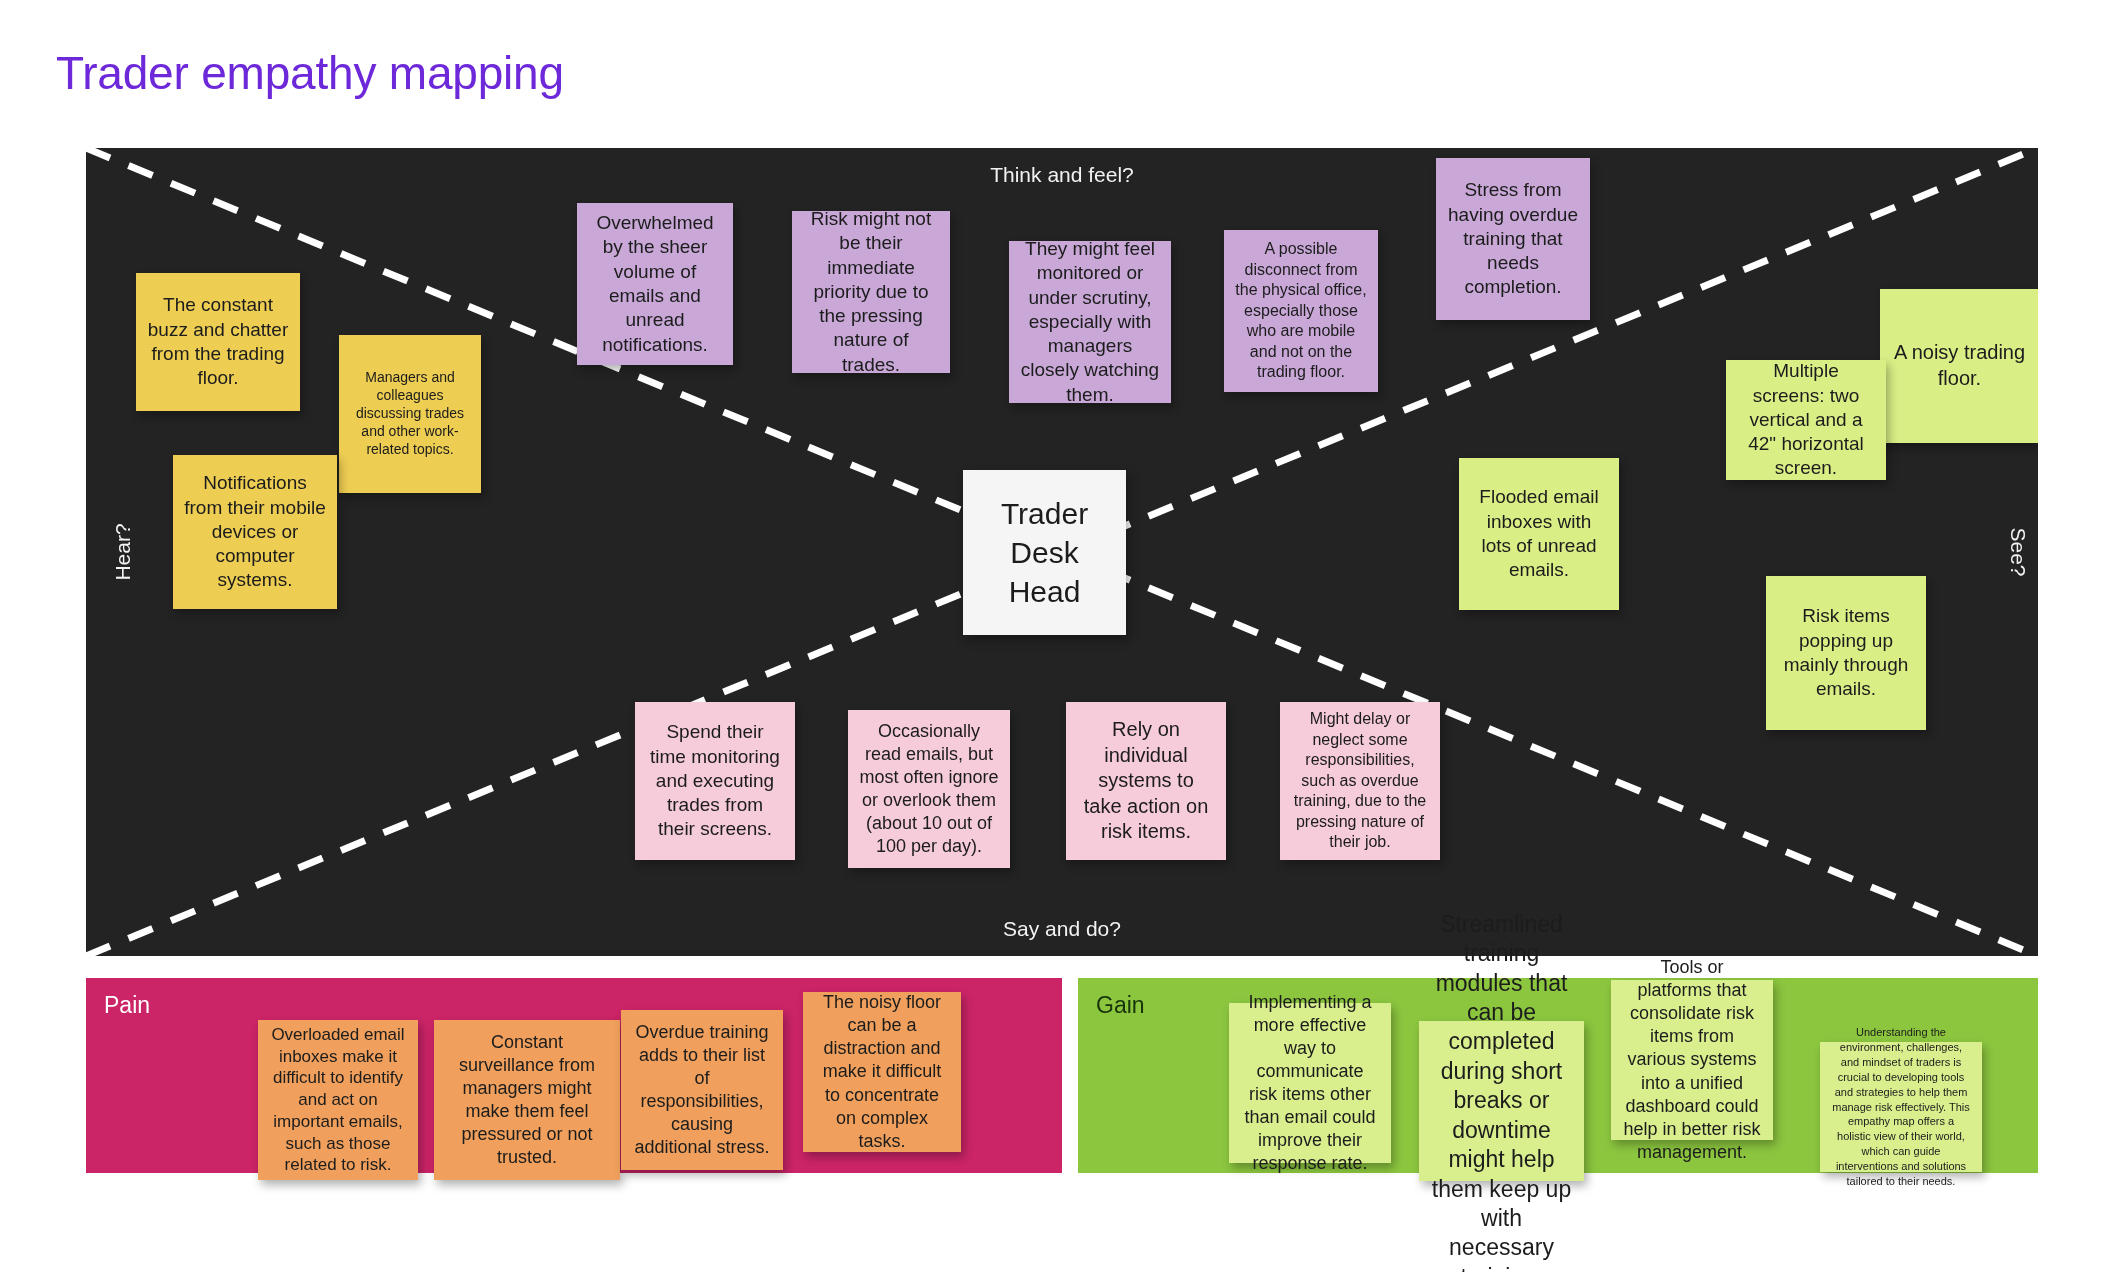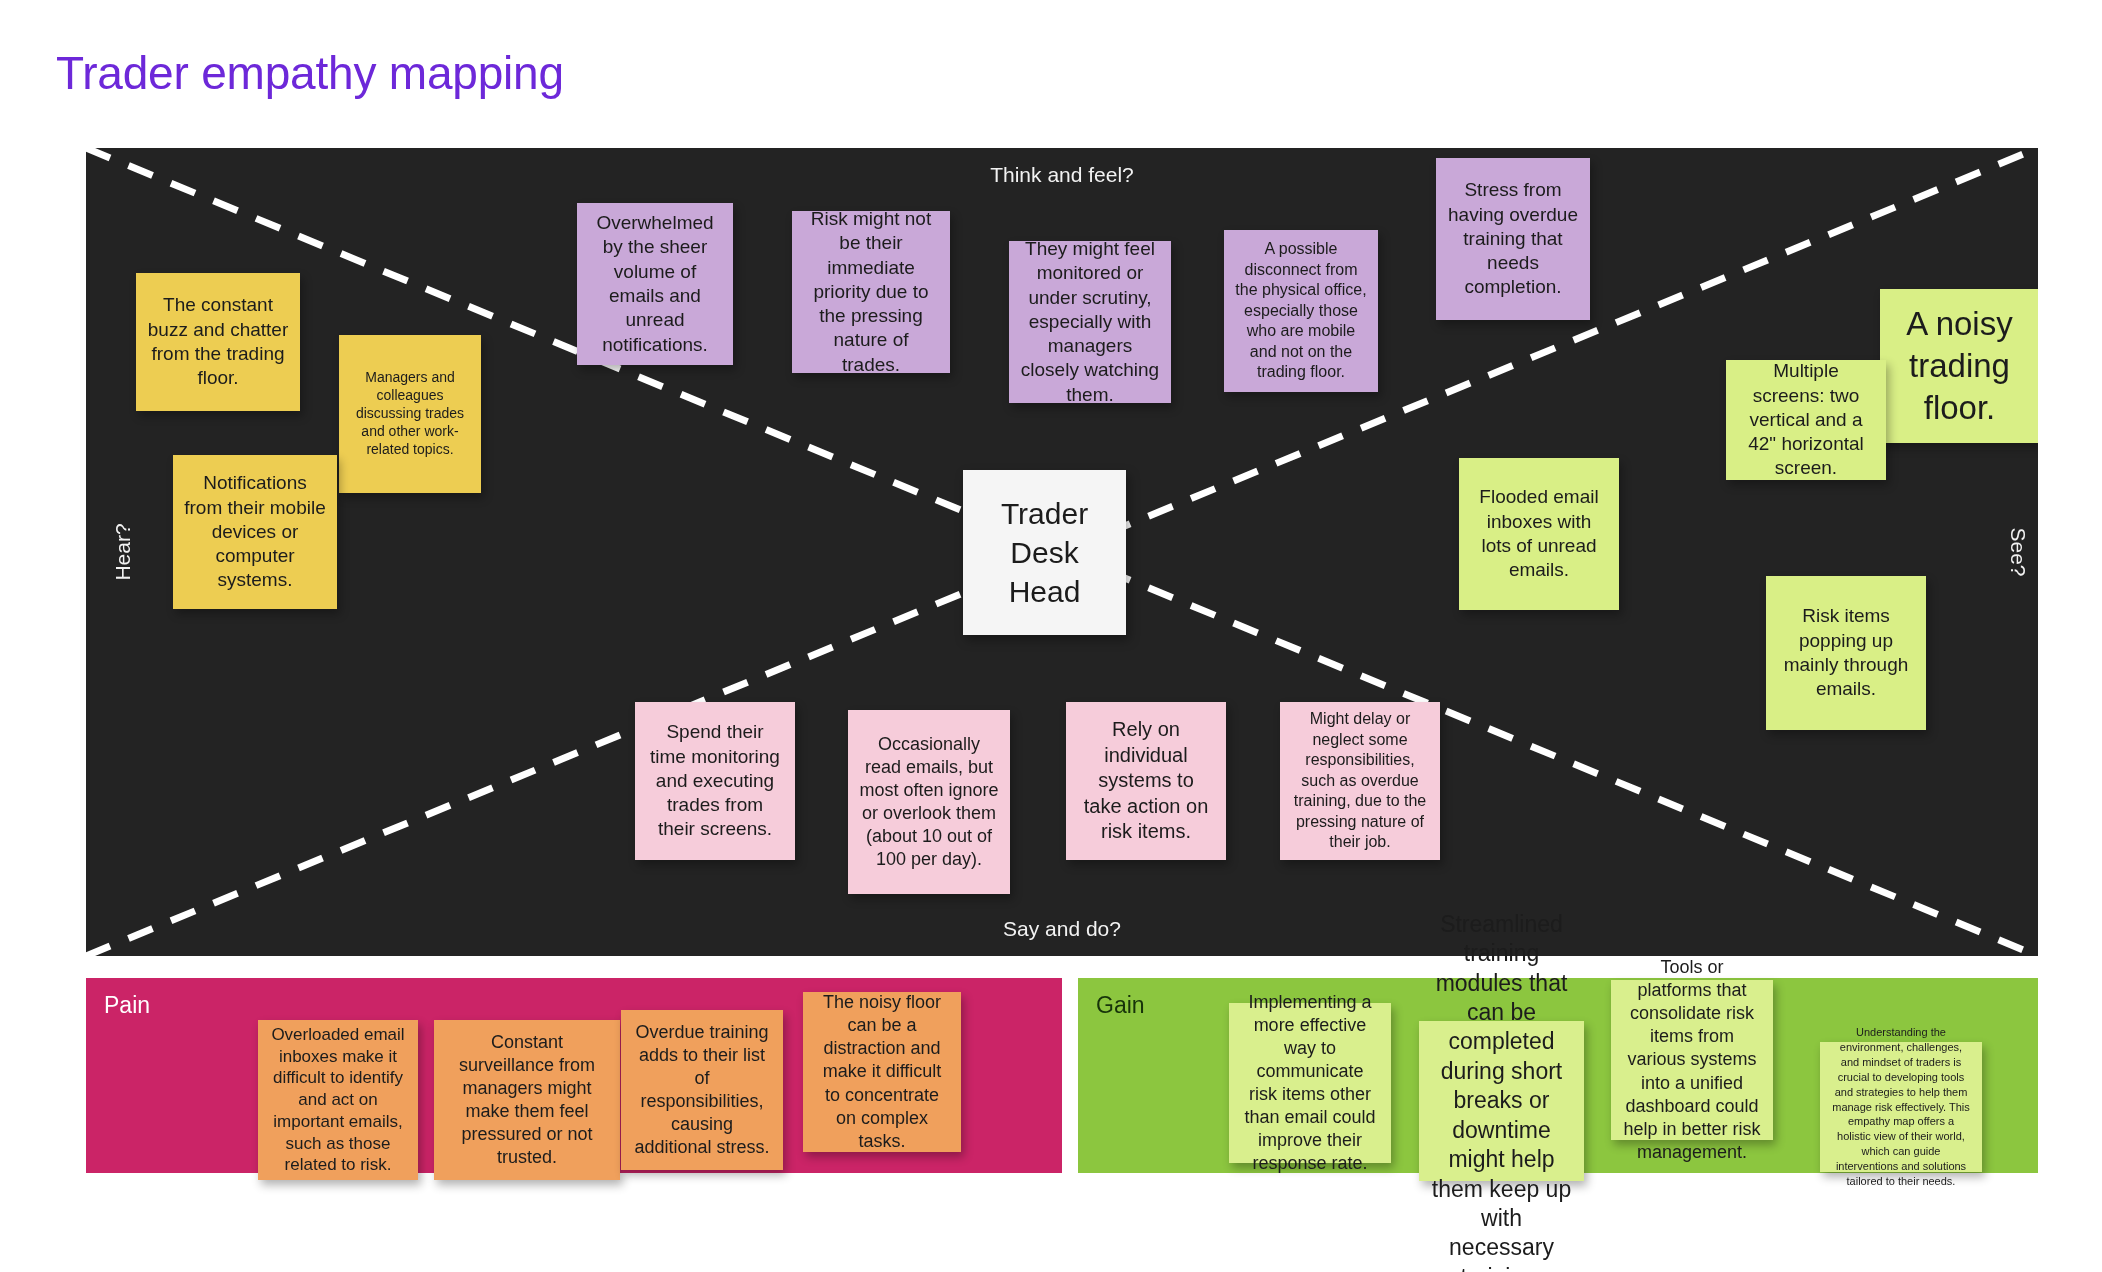--- a/index.html
+++ b/index.html
@@ -139,37 +139,37 @@
     <div class="note n-purple" style="left:923px; top:93px; width:162px; height:162px; font-size:19px;">
       <span>They might feel monitored or under scrutiny, especially with managers closely watching them.</span>
     </div>
     <div class="note n-purple" style="left:1138px; top:82px; width:154px; height:162px; font-size:16px;">
       <span>A possible disconnect from the physical office, especially those who are mobile and not on the trading floor.</span>
     </div>
     <div class="note n-purple" style="left:1350px; top:10px; width:154px; height:162px; font-size:19px;">
       <span>Stress from having overdue training that needs completion.</span>
     </div>
 
-    <div class="note n-green" style="left:1794px; top:141px; width:159px; height:154px; font-size:33px;">
+    <div class="note n-green" style="left:1794px; top:141px; width:159px; height:154px; font-size:20px;">
       <span>A noisy trading floor.</span>
     </div>
     <div class="note n-green" style="left:1640px; top:212px; width:160px; height:120px; font-size:19px;">
       <span>Multiple screens: two vertical and a 42" horizontal screen.</span>
     </div>
     <div class="note n-green" style="left:1373px; top:310px; width:160px; height:152px; font-size:19px;">
       <span>Flooded email inboxes with lots of unread emails.</span>
     </div>
     <div class="note n-green" style="left:1680px; top:428px; width:160px; height:154px; font-size:19px;">
       <span>Risk items popping up mainly through emails.</span>
     </div>
 
     <div class="note n-pink" style="left:549px; top:554px; width:160px; height:158px; font-size:19px;">
       <span>Spend their time monitoring and executing trades from their screens.</span>
     </div>
-    <div class="note n-pink" style="left:762px; top:562px; width:162px; height:184px; font-size:18px;">
+    <div class="note n-pink" style="left:762px; top:562px; width:162px; height:158px; font-size:18px;">
       <span>Occasionally read emails, but most often ignore or overlook them (about 10 out of 100 per day).</span>
     </div>
     <div class="note n-pink" style="left:980px; top:554px; width:160px; height:158px; font-size:20px;">
       <span>Rely on individual systems to take action on risk items.</span>
     </div>
     <div class="note n-pink" style="left:1194px; top:554px; width:160px; height:158px; font-size:16px;">
       <span>Might delay or neglect some responsibilities, such as overdue training, due to the pressing nature of their job.</span>
     </div>
 
     <div class="persona" style="left:877px; top:322px; width:163px; height:165px;">

